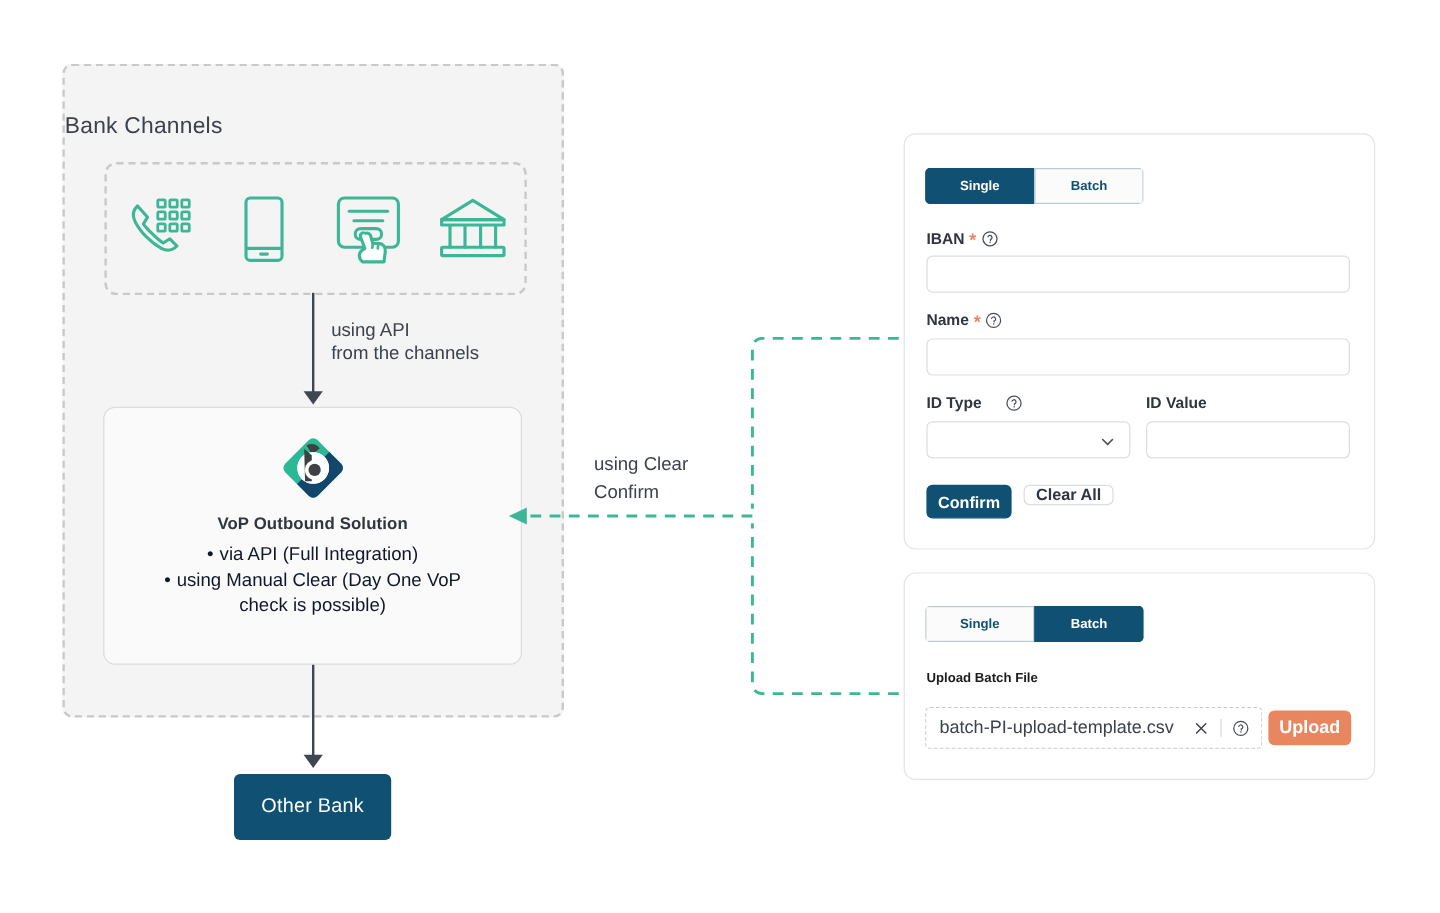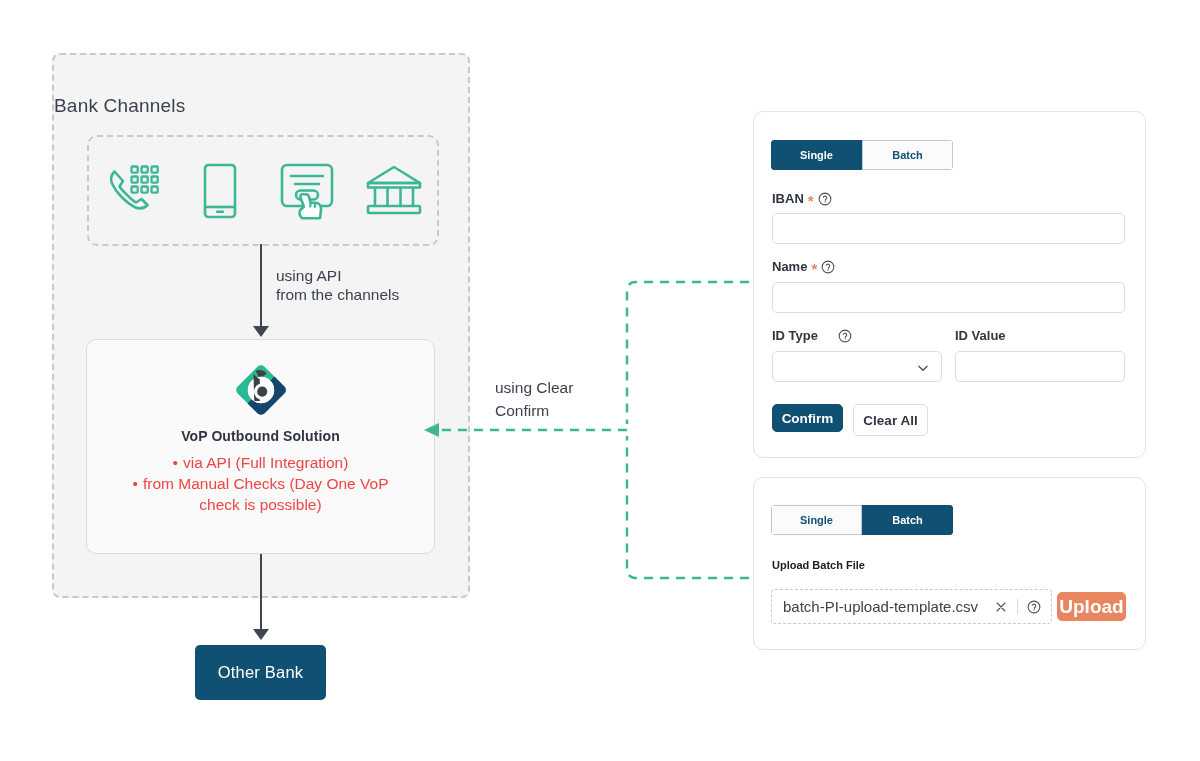--- a/index.html
+++ b/index.html
@@ -51,21 +51,21 @@
   .vop-card{
     position:absolute;left:86px;top:339px;width:349px;height:215px;
     background:#fafafa;border:1px solid #dcdcdc;border-radius:10px;
     box-sizing:border-box;text-align:center;
   }
   .vop-logo{margin:21px auto 0;width:58px;height:58px;}
   .vop-title{
     margin-top:9px;font-size:14px;font-weight:700;color:#2f3640;letter-spacing:.1px;
   }
   .vop-bullets{
-    margin:8px 14px 0;font-size:15.5px;line-height:21px;color:#ef4444;
+    margin:8px 14px 0;font-size:15.5px;line-height:21px;color:#0f172a;
     list-style:none;padding:0;
   }
   .vop-bullets li{position:relative;}
   .vop-bullets li .dot{display:inline-block;margin-right:5px;}
 
   
   .conn2{position:absolute;left:260px;top:554px;width:2px;height:79px;background:#3f4650;}
   .conn2-head{
     position:absolute;left:253px;top:629px;width:0;height:0;
     border-left:8px solid transparent;border-right:8px solid transparent;
@@ -130,21 +130,21 @@
     position:absolute;left:771px;top:589px;width:281px;height:35px;
     border:1px dashed #c9c9c9;border-radius:4px;box-sizing:border-box;
     display:flex;align-items:center;background:#fff;
   }
   .file-name{font-size:15px;color:#3b424d;margin-left:11px;flex:1;}
   .chip-x{width:14px;height:14px;margin-right:9px;}
   .chip-sep{width:1px;height:15px;background:#d9d9d9;margin-right:9px;}
   .chip-help{width:14px;height:14px;margin-right:10px;}
   .btn-upload{
     left:1057px;top:592px;width:69px;height:29px;
-    background:#e8865f;color:#ffffff;border:1px solid #e8865f;font-weight:700;font-size:19px;
+    background:#e8865f;color:#ffffff;border:1px solid #e8865f;font-weight:700;font-size:15px;
   }
 </style>
 </head>
 <body>
 
 <div class="stage">
 
   <div class="bank-zone">
     <div class="bank-zone-title">Bank Channels</div>
 
@@ -230,21 +230,21 @@
         <circle cx="29" cy="29" r="13.2" fill="#ffffff"></circle>
         <path d="M29 15.8 a13.2 13.2 0 0 0 0 26.4 a13.2 13.2 0 0 0 0 -26.4 Z M29 20.6 a8.4 8.4 0 1 1 0 16.8 a8.4 8.4 0 1 1 0 -16.8 Z" fill="#ffffff"></path>
         <path d="M21.5 13 L27.8 18.4 L27.8 40 L22.2 40 Z" fill="#3d4145"></path>
         <circle cx="30.2" cy="30.6" r="8.2" fill="#ffffff"></circle>
         <circle cx="30.2" cy="30.6" r="5.1" fill="#3d4145"></circle>
       </svg>
     </div>
     <div class="vop-title">VoP Outbound Solution</div>
     <ul class="vop-bullets">
       <li><span class="dot">•</span><span>via API (Full Integration)</span></li>
-      <li><span class="dot">•</span><span>from Manual Checks (Day One VoP</span></li>
+      <li><span class="dot">•</span><span>using Manual Clear (Day One VoP</span></li>
       <li><span>check is possible)</span></li>
     </ul>
   </div>
 
   <div class="conn2"></div>
   <div class="conn2-head"></div>
   <div class="other-bank">
     <span>Other Bank</span>
   </div>
 
@@ -311,21 +311,21 @@
         </svg>
     </span>
   </div>
 
   <div class="fld-label" style="left:955px;top:328px;">
     <span>ID Value</span>
   </div>
   <div class="input" style="left:955px;top:351px;width:170px;height:31px;"></div>
 
   <div class="btn btn-primary" style="left:772px;top:404px;width:71px;height:28px;">Confirm</div>
-  <div class="btn btn-ghost" style="left:853px;top:404px;width:75px;height:32px;">Clear All</div>
+  <div class="btn btn-ghost" style="left:853px;top:404px;width:75px;height:17px;">Clear All</div>
 
   <div class="panel panel-batch"></div>
 
   <div class="seg" style="left:771px;top:505px;">
     <div class="seg-btn seg-off">Single</div>
     <div class="seg-btn seg-on">Batch</div>
   </div>
 
   <div class="batch-title">Upload Batch File</div>
 

